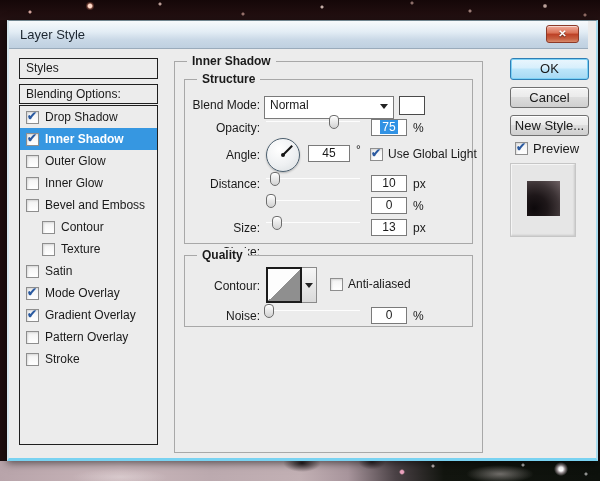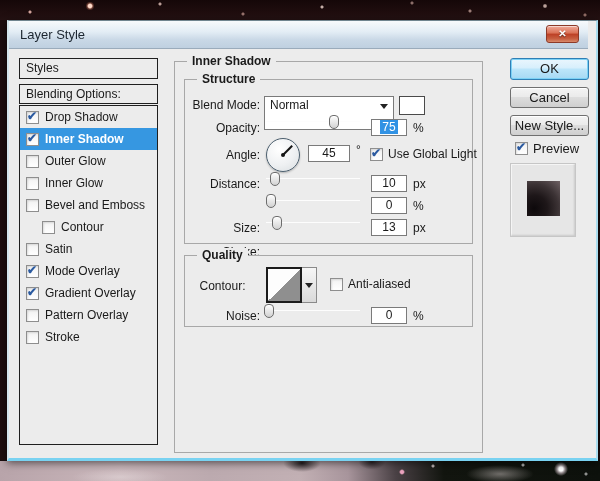--- a/index.html
+++ b/index.html
@@ -71,21 +71,21 @@
   .gbox { position:absolute; border:1px solid #a8a8a8; }
   .gbox > .legend { position:absolute; top:-8px; left:12px; background:#ececec; padding:0 5px;
     font-weight:bold; white-space:nowrap; }
   .main-panel { left:165px; top:40px; width:309px; height:392px; }
   .struct-box { left:9px; top:17px; width:289px; height:165px; }
   .quality-box { left:9px; top:193px; width:289px; height:72px; }
 
   .flabel { position:absolute; left:0; width:75px; text-align:right; white-space:nowrap; }
   .unit { position:absolute; white-space:nowrap; }
 
-  .dropdown { position:absolute; background:#fff; border:1px solid #7a7a7a; height:34px;
+  .dropdown { position:absolute; background:#fff; border:1px solid #7a7a7a; height:23px;
     line-height:17px; padding-left:5px; cursor:pointer; }
   .dropdown .arrow { position:absolute; right:5px; top:7px; width:0; height:0;
     border-left:4px solid transparent; border-right:4px solid transparent; border-top:5px solid #222; }
   .swatch { position:absolute; width:26px; height:19px; background:#ffffff; border:1px solid #4a4a4a; cursor:pointer; }
 
   .numbox { position:absolute; width:36px; height:17px; background:#fff; border:1px solid #7a7a7a;
     text-align:center; line-height:15px; cursor:text; }
   .numbox .sel { background:#3192e4; color:#fff; padding:0 2px; }
 
   .slider { position:absolute; height:14px; cursor:pointer; }
@@ -162,20 +162,24 @@
       <span class="sb-label">Inner Glow</span>
     </div>
     <div class="sb-item">
       <span class="cb"></span>
       <span class="sb-label">Bevel and Emboss</span>
     </div>
     <div class="sb-item indent">
       <span class="cb"></span>
       <span class="sb-label">Contour</span>
     </div>
+    <div class="sb-item indent">
+      <span class="cb"></span>
+      <span class="sb-label">Texture</span>
+    </div>
     <div class="sb-item">
       <span class="cb"></span>
       <span class="sb-label">Satin</span>
     </div>
     <div class="sb-item">
       <span class="cb checked"></span>
       <span class="sb-label">Mode Overlay</span>
     </div>
     <div class="sb-item">
       <span class="cb checked"></span>
@@ -255,21 +259,21 @@
       </div>
       <div class="numbox" style="left:186px; top:139px;">
         <span>13</span>
       </div>
       <span class="unit" style="left:228px; top:141px;">px</span>
     </div>
 
     <div class="gbox quality-box">
       <span class="legend">Quality</span>
 
-      <span class="flabel" style="top:23px;text-align:center;">Contour:</span>
+      <span class="flabel" style="top:23px;">Contour:</span>
       <div class="contour-thumb" style="left:81px; top:11px;"></div>
       <div class="contour-arrow" style="left:117px; top:11px;"></div>
       <div class="cbrow" style="left:145px; top:21px;">
         <span class="cb"></span>
         <span>Anti-aliased</span>
       </div>
 
       <span class="flabel" style="top:53px;">Noise:</span>
       <div class="slider" style="left:79px; top:48px; width:96px;">
         <div class="track"></div>

